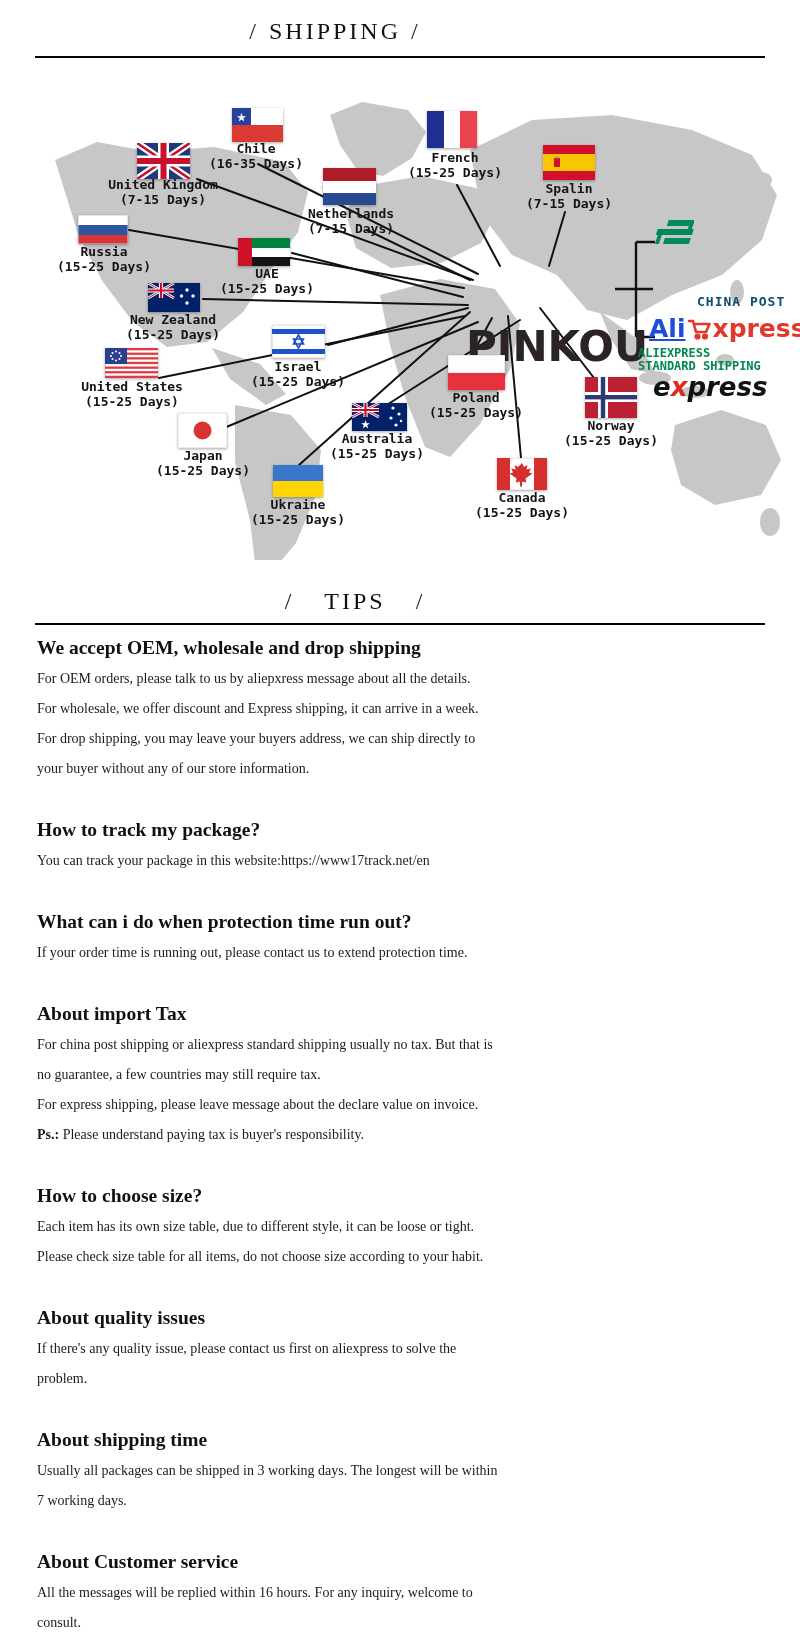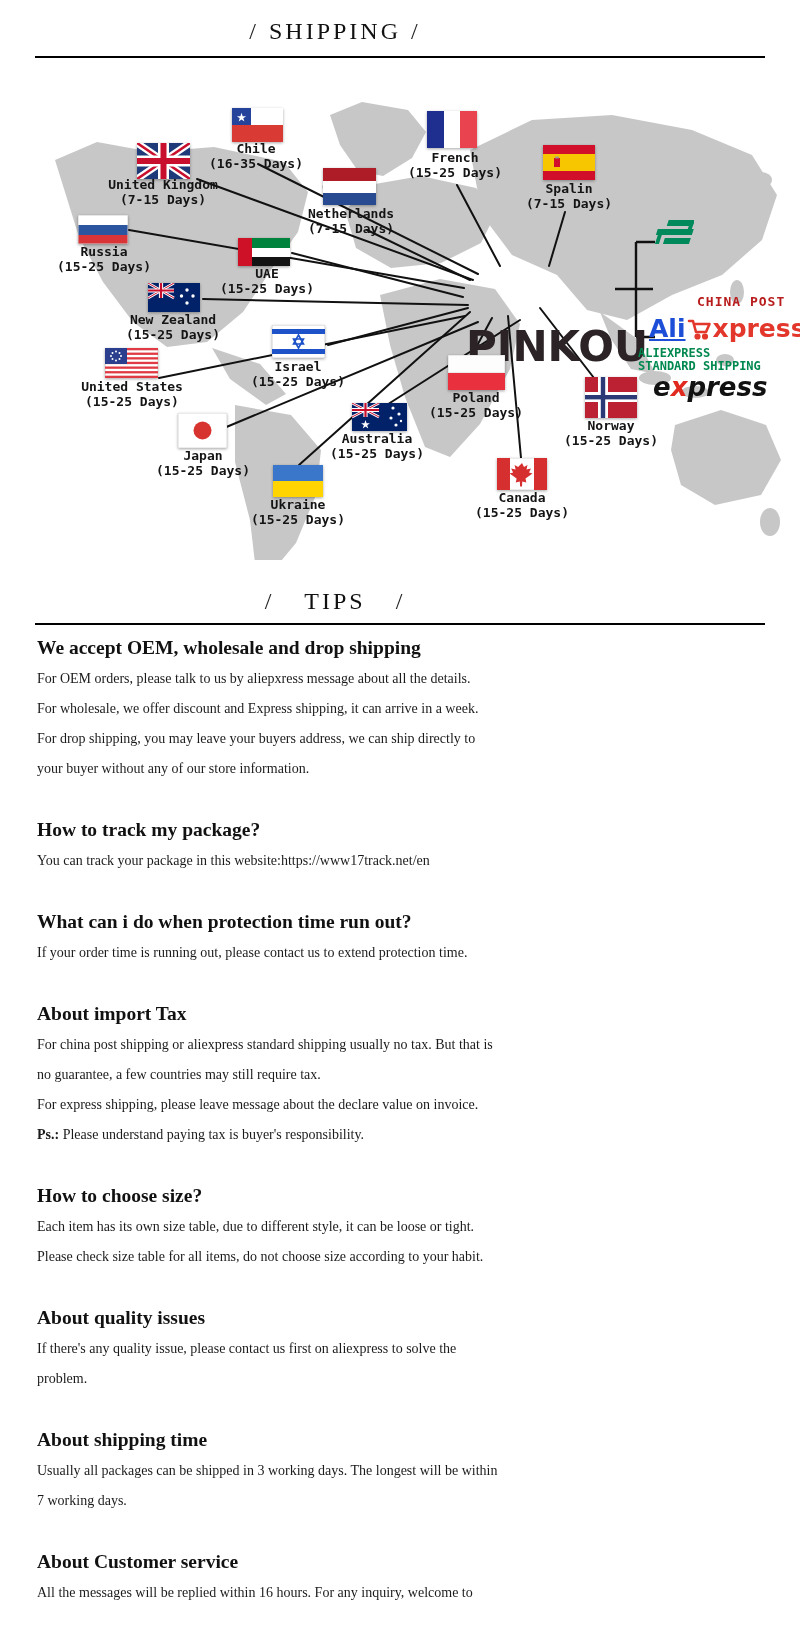--- a/index.html
+++ b/index.html
@@ -16,21 +16,21 @@
   .map{position:absolute;left:0;top:60px;width:800px;height:500px;}
   .map svg.world{position:absolute;left:0;top:0;}
   .flagwrap{position:absolute;filter:drop-shadow(0 1px 1.5px rgba(0,0,0,.35));line-height:0;}
   .clabel{position:absolute;transform:translateX(-50%);text-align:center;
           font-family:"DejaVu Sans Mono",monospace;font-weight:bold;font-size:13px;
           line-height:15px;white-space:nowrap;color:#141414;}
   .brand{position:absolute;left:466px;top:266px;font-family:"DejaVu Sans",sans-serif;
          font-weight:700;font-size:42px;line-height:42px;letter-spacing:0px;color:#2b2326;}
   
   .cpost-text{position:absolute;left:697px;top:234px;font-family:"DejaVu Sans Mono",monospace;
-              font-weight:bold;font-size:13px;letter-spacing:1px;color:#b91c1c;}
+              font-weight:bold;font-size:13px;letter-spacing:1px;color:#0c4a6e;}
   .alilogo{position:absolute;left:649px;top:256px;font-family:"DejaVu Sans",sans-serif;
            font-weight:700;font-size:25px;line-height:26px;white-space:nowrap;}
   .alilogo .ali{color:#1d4ed8;text-decoration:underline;}
   .alilogo .xp{color:#e2372a;}
   .alilogo svg{vertical-align:-3px;margin:0 1px;}
   .stdship{position:absolute;left:638px;top:287px;width:136px;text-align:left;
            font-family:"DejaVu Sans Mono",monospace;font-weight:bold;font-size:12px;
            line-height:13px;color:#00884f;white-space:nowrap;}
   .exlogo{position:absolute;left:653px;top:312px;font-family:"DejaVu Sans",sans-serif;
           font-weight:700;font-style:italic;font-size:26px;color:#111;}
@@ -367,21 +367,21 @@
         <path d="M25 5 l2 4 3.5 -2 -1 4.5 4.5 -1 -2 4 3.5 1 -7 5 0.8 4 -4 -1 -0.3 5 h-1.9 l-0.3 -5 -4 1 0.8 -4 -7 -5 3.5 -1 -2 -4 4.5 1 -1 -4.5 3.5 2 z" fill="#d62f2f"></path>
       </svg>
     </div>
     <div class="clabel" style="left:522px;top:430px;">
       <div>Canada</div>
       <div>(15-25 Days)</div>
     </div>
 
   </div>
 
-  <div class="hdr hdr-tips" style="top:588px;">
+  <div class="hdr hdr-tips" style="top:588px;padding-left:20px;">
     <span class="sl">/</span><span>TIPS</span><span class="sl">/</span>
   </div>
   <div class="divider" style="top:623px;"></div>
 
   <div class="tips-body">
 
     <section class="tip">
       <h3>We accept OEM, wholesale and drop shipping</h3>
       <p>For OEM orders, please talk to us by aliepxress message about all the details.</p>
       <p>For wholesale, we offer discount and Express shipping, it can arrive in a week.</p>
@@ -421,16 +421,17 @@
 
     <section class="tip">
       <h3>About shipping time</h3>
       <p>Usually all packages can be shipped in 3 working days. The longest will be within</p>
       <p>7 working days.</p>
     </section>
 
     <section class="tip">
       <h3>About Customer service</h3>
       <p>All the messages will be replied within 16 hours. For any inquiry, welcome to</p>
+      <p>consult.</p>
     </section>
 
   </div>
 </div>
 
 </body></html>

